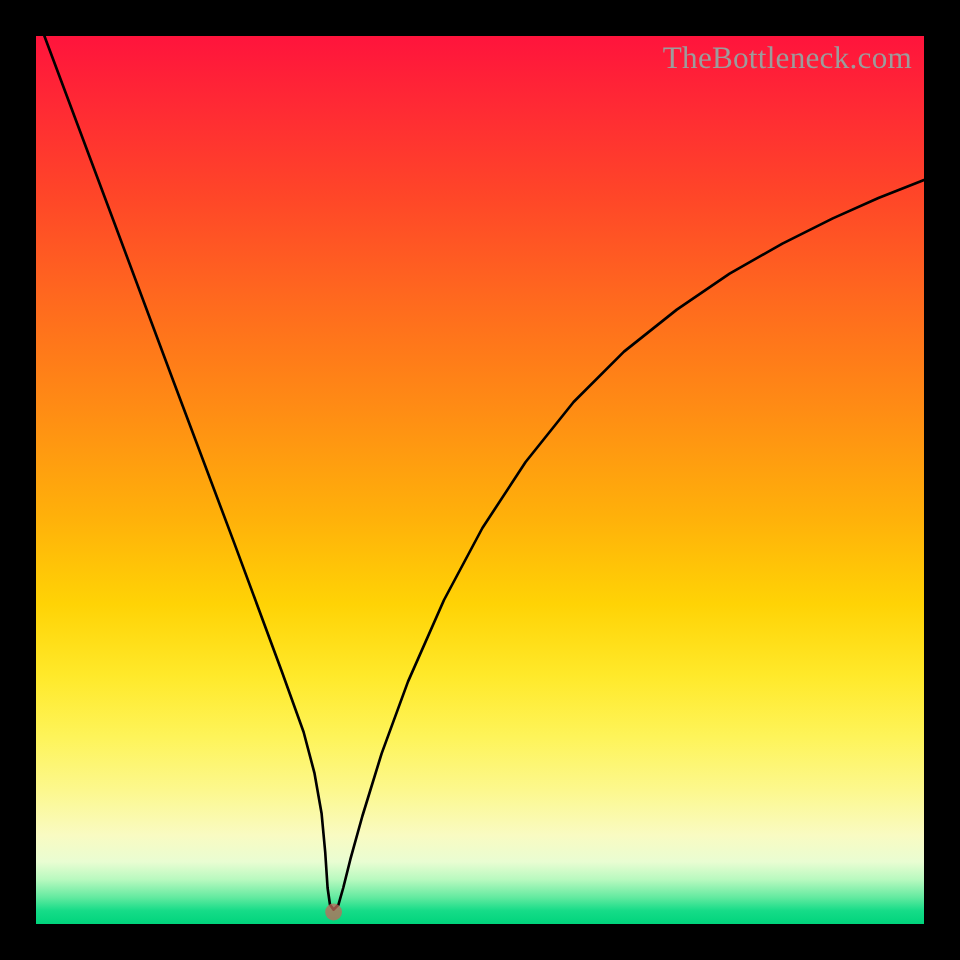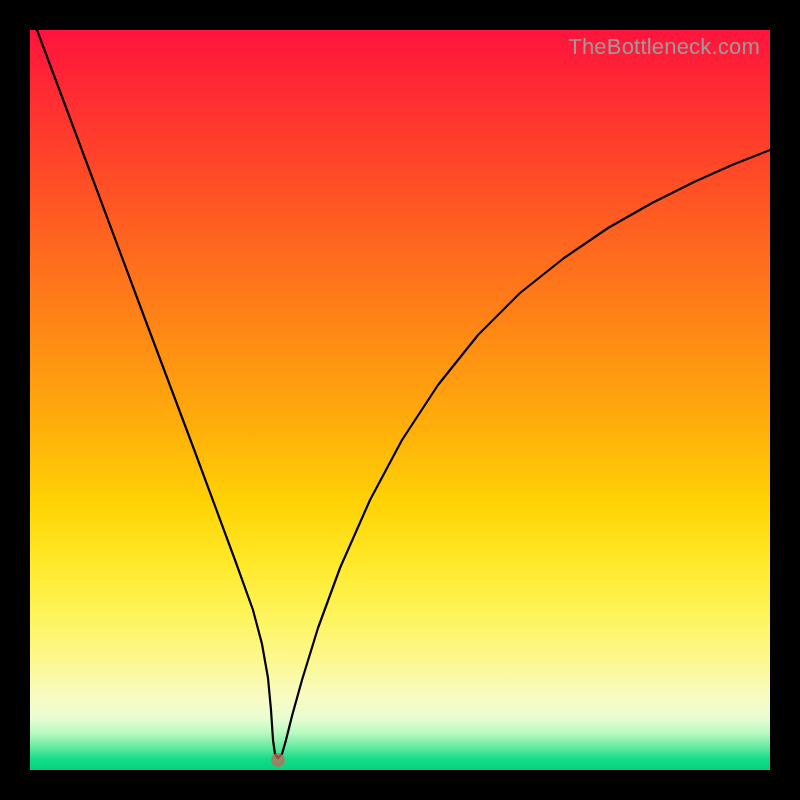--- a/index.html
+++ b/index.html
@@ -40,24 +40,25 @@
       #63eaa0 97%,
       #16dc88 98.5%,
       #00d47c 100%
     );
   }
   .watermark {
     position: absolute;
     top: 4px;
     right: 10px;
     color: #9c9c9c;
-    font-size: 22px;
+    font-size: 26px;
     font-weight: 500;
     letter-spacing: 0.2px;
     user-select: none;
+    font-family: Liberation Serif, serif;
   }
   svg.curve {
     position: absolute;
     left: 0;
     top: 0;
     width: 740px;
     height: 740px;
     overflow: visible;
   }
   .curve-path {

